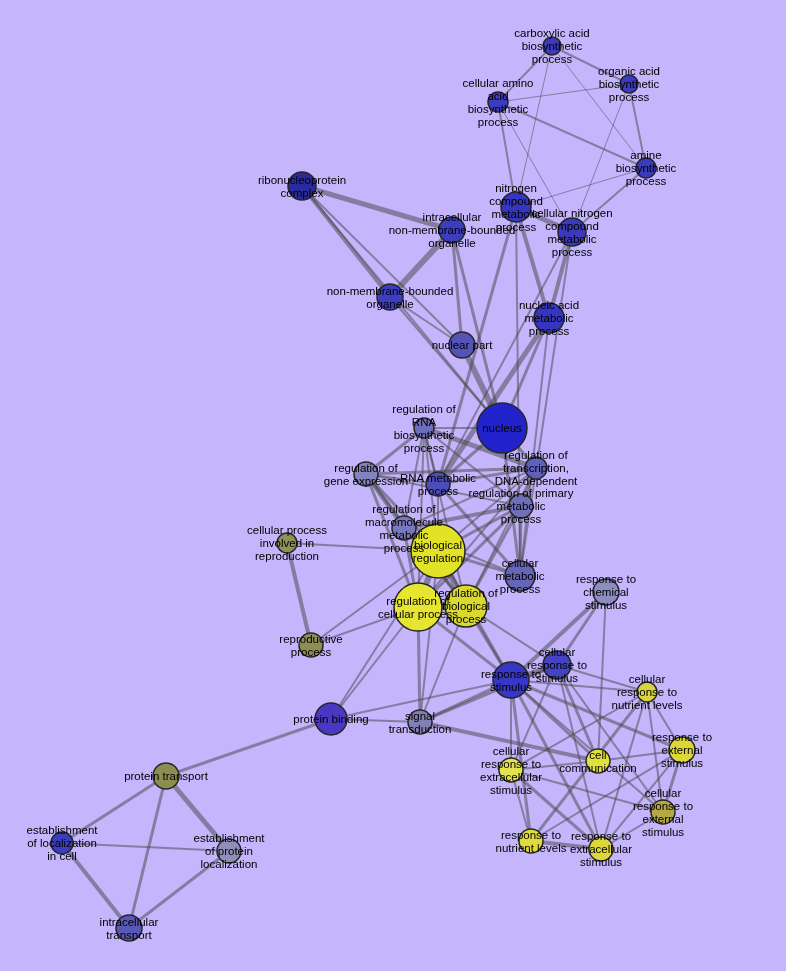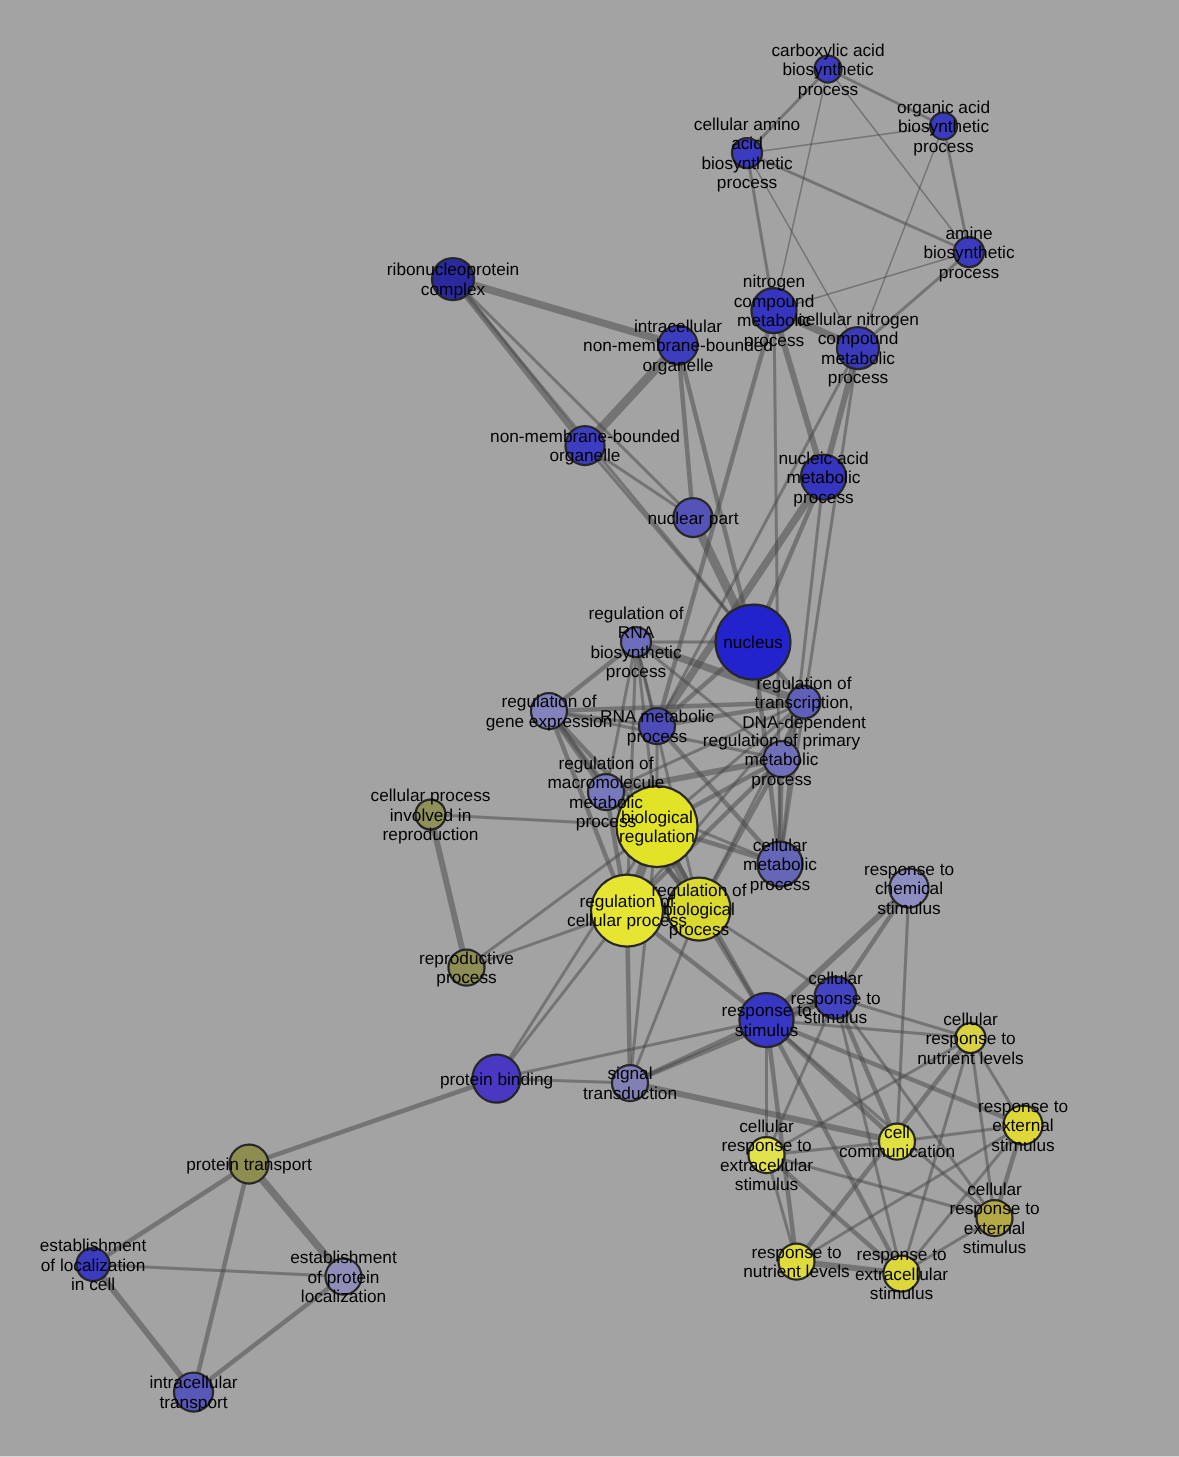--- a/index.html
+++ b/index.html
@@ -5,21 +5,21 @@
   html, body {
     margin: 0;
     padding: 0;
     background: #ffffff;
     font-family: "Liberation Sans", sans-serif;
   }
   .canvas {
     position: relative;
     width: 786px;
     height: 971px;
-    background: #a3a3a3;
+    background: #c4b5fd;
     overflow: hidden;
     text-align: right;
   }
   svg {
     display: block;
   }
   .node-circle {
     cursor: pointer;
   }
   .node-label {

